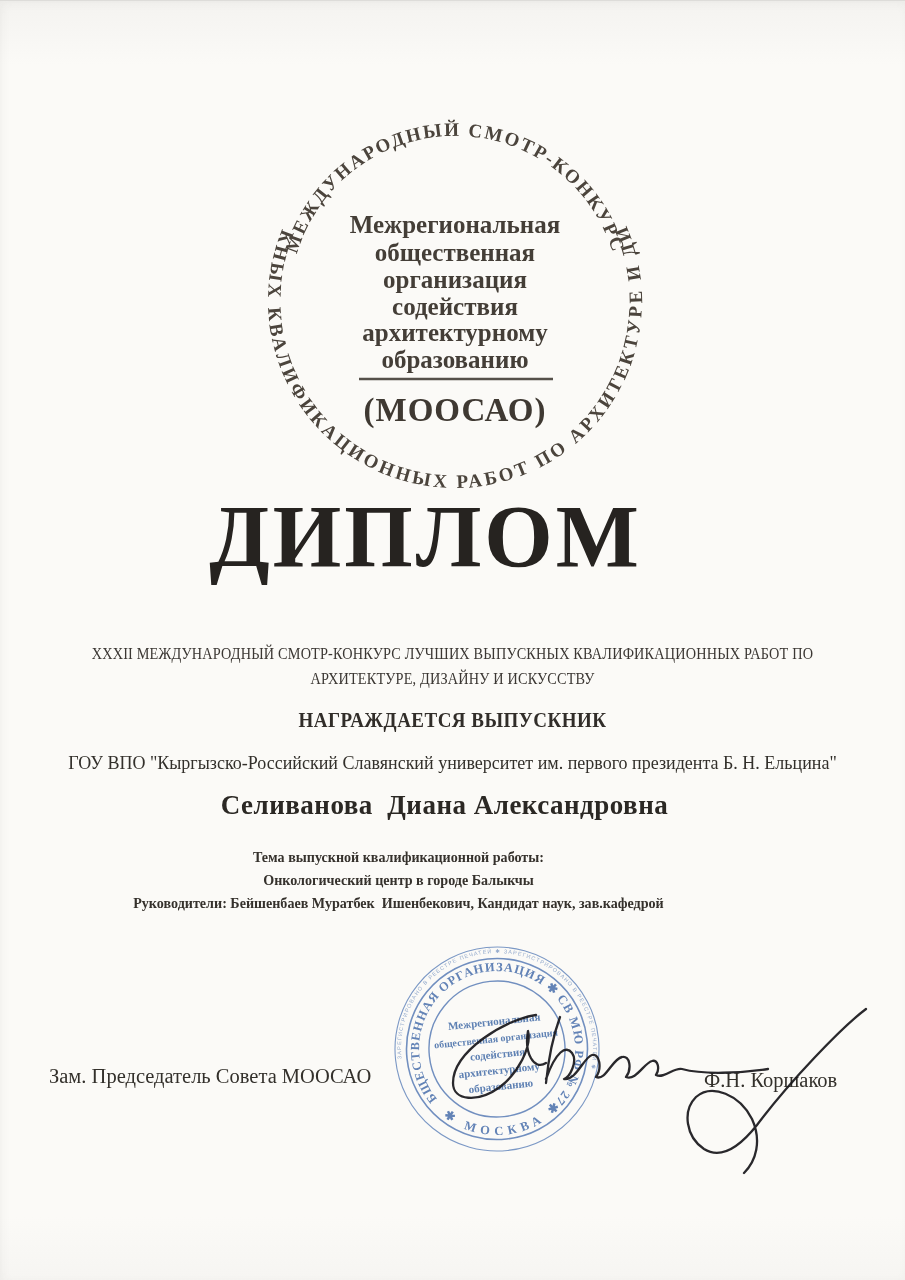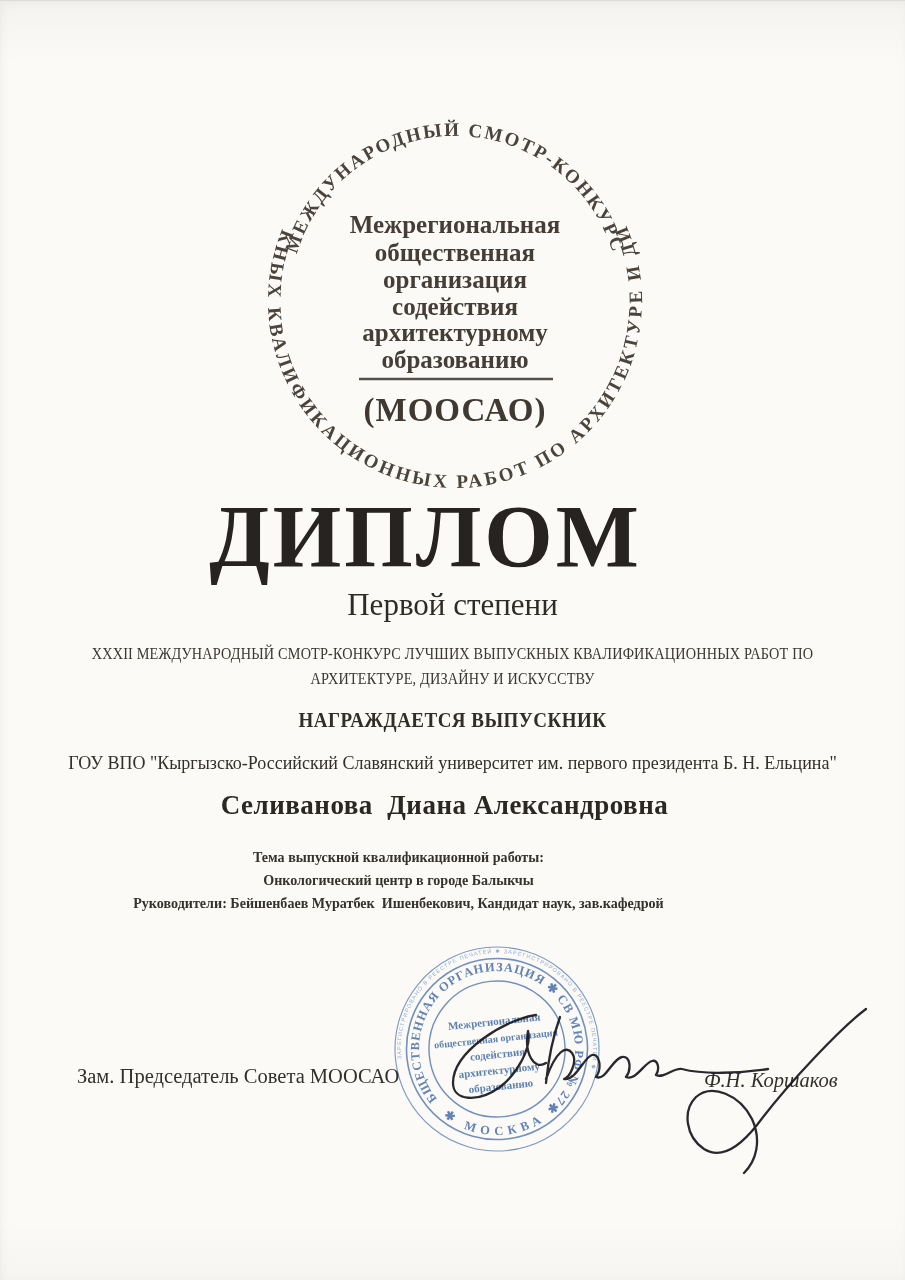--- a/index.html
+++ b/index.html
@@ -40,22 +40,22 @@
   .st-ring-b{font:bold 12.5px "Liberation Serif",serif;letter-spacing:5px;fill:#5377b0;}
   .st-micro{font:5.5px "Liberation Sans",sans-serif;letter-spacing:1.1px;fill:#8aa3c9;}
   .st-center{font:bold 11px "Liberation Serif",serif;fill:#4e74ac;text-anchor:middle;}
   .st-center-sm{font:bold 10px "Liberation Serif",serif;fill:#4e74ac;text-anchor:middle;}
 
   
   .signature{position:absolute;left:430px;top:990px;width:460px;height:200px;z-index:5;}
   .signature path{fill:none;stroke:#17161a;stroke-width:2.3;stroke-linecap:round;stroke-linejoin:round;opacity:.92;}
 
   
-  .signer-title{left:49px;top:1064px;font-size:20.5px;line-height:22px;color:#33302b;margin-left:28px;}
-  .signer-name{left:704px;top:1068px;font-size:20.5px;line-height:22px;color:#33302b;font-style:italic;}
+  .signer-title{left:49px;top:1064px;font-size:20.5px;line-height:22px;color:#33302b;}
+  .signer-name{left:704px;top:1068px;font-size:20.5px;line-height:22px;color:#33302b;}
   .protocol{left:537px;top:1109px;font-size:19.5px;line-height:22px;color:#33302b;}
 </style>
 </head>
 <body>
 
 <div class="sheet">
 
   <svg class="seal" viewBox="0 0 380 390">
     <defs>
       <path id="sealTopArc" d="M 28.6 147.3 A 165 165 0 0 1 347.4 147.3"></path>
@@ -67,21 +67,20 @@
     <text class="seal-center" x="188" y="150">общественная</text>
     <text class="seal-center" x="188" y="177">организация</text>
     <text class="seal-center" x="188" y="204">содействия</text>
     <text class="seal-center" x="188" y="230">архитектурному</text>
     <text class="seal-center" x="188" y="257">образованию</text>
     <line class="seal-rule" x1="92" y1="268" x2="286" y2="268"></line>
     <text class="seal-abbr" x="188" y="310">(МООСАО)</text>
   </svg>
 
   <div class="abs center title-main">ДИПЛОМ</div>
-  <div class="abs center title-degree">Первой степени</div>
 
   <div class="abs center contest">
     <div>XXXII МЕЖДУНАРОДНЫЙ СМОТР-КОНКУРС ЛУЧШИХ ВЫПУСКНЫХ КВАЛИФИКАЦИОННЫХ РАБОТ ПО</div>
     <div>АРХИТЕКТУРЕ, ДИЗАЙНУ И ИСКУССТВУ</div>
   </div>
 
   <div class="abs center awarded">НАГРАЖДАЕТСЯ ВЫПУСКНИК</div>
   <div class="abs center university">ГОУ ВПО "Кыргызско-Российский Славянский университет им. первого президента Б. Н. Ельцина"</div>
   <div class="abs center grad-name keep-ws">Селиванова  Диана Александровна</div>
 

